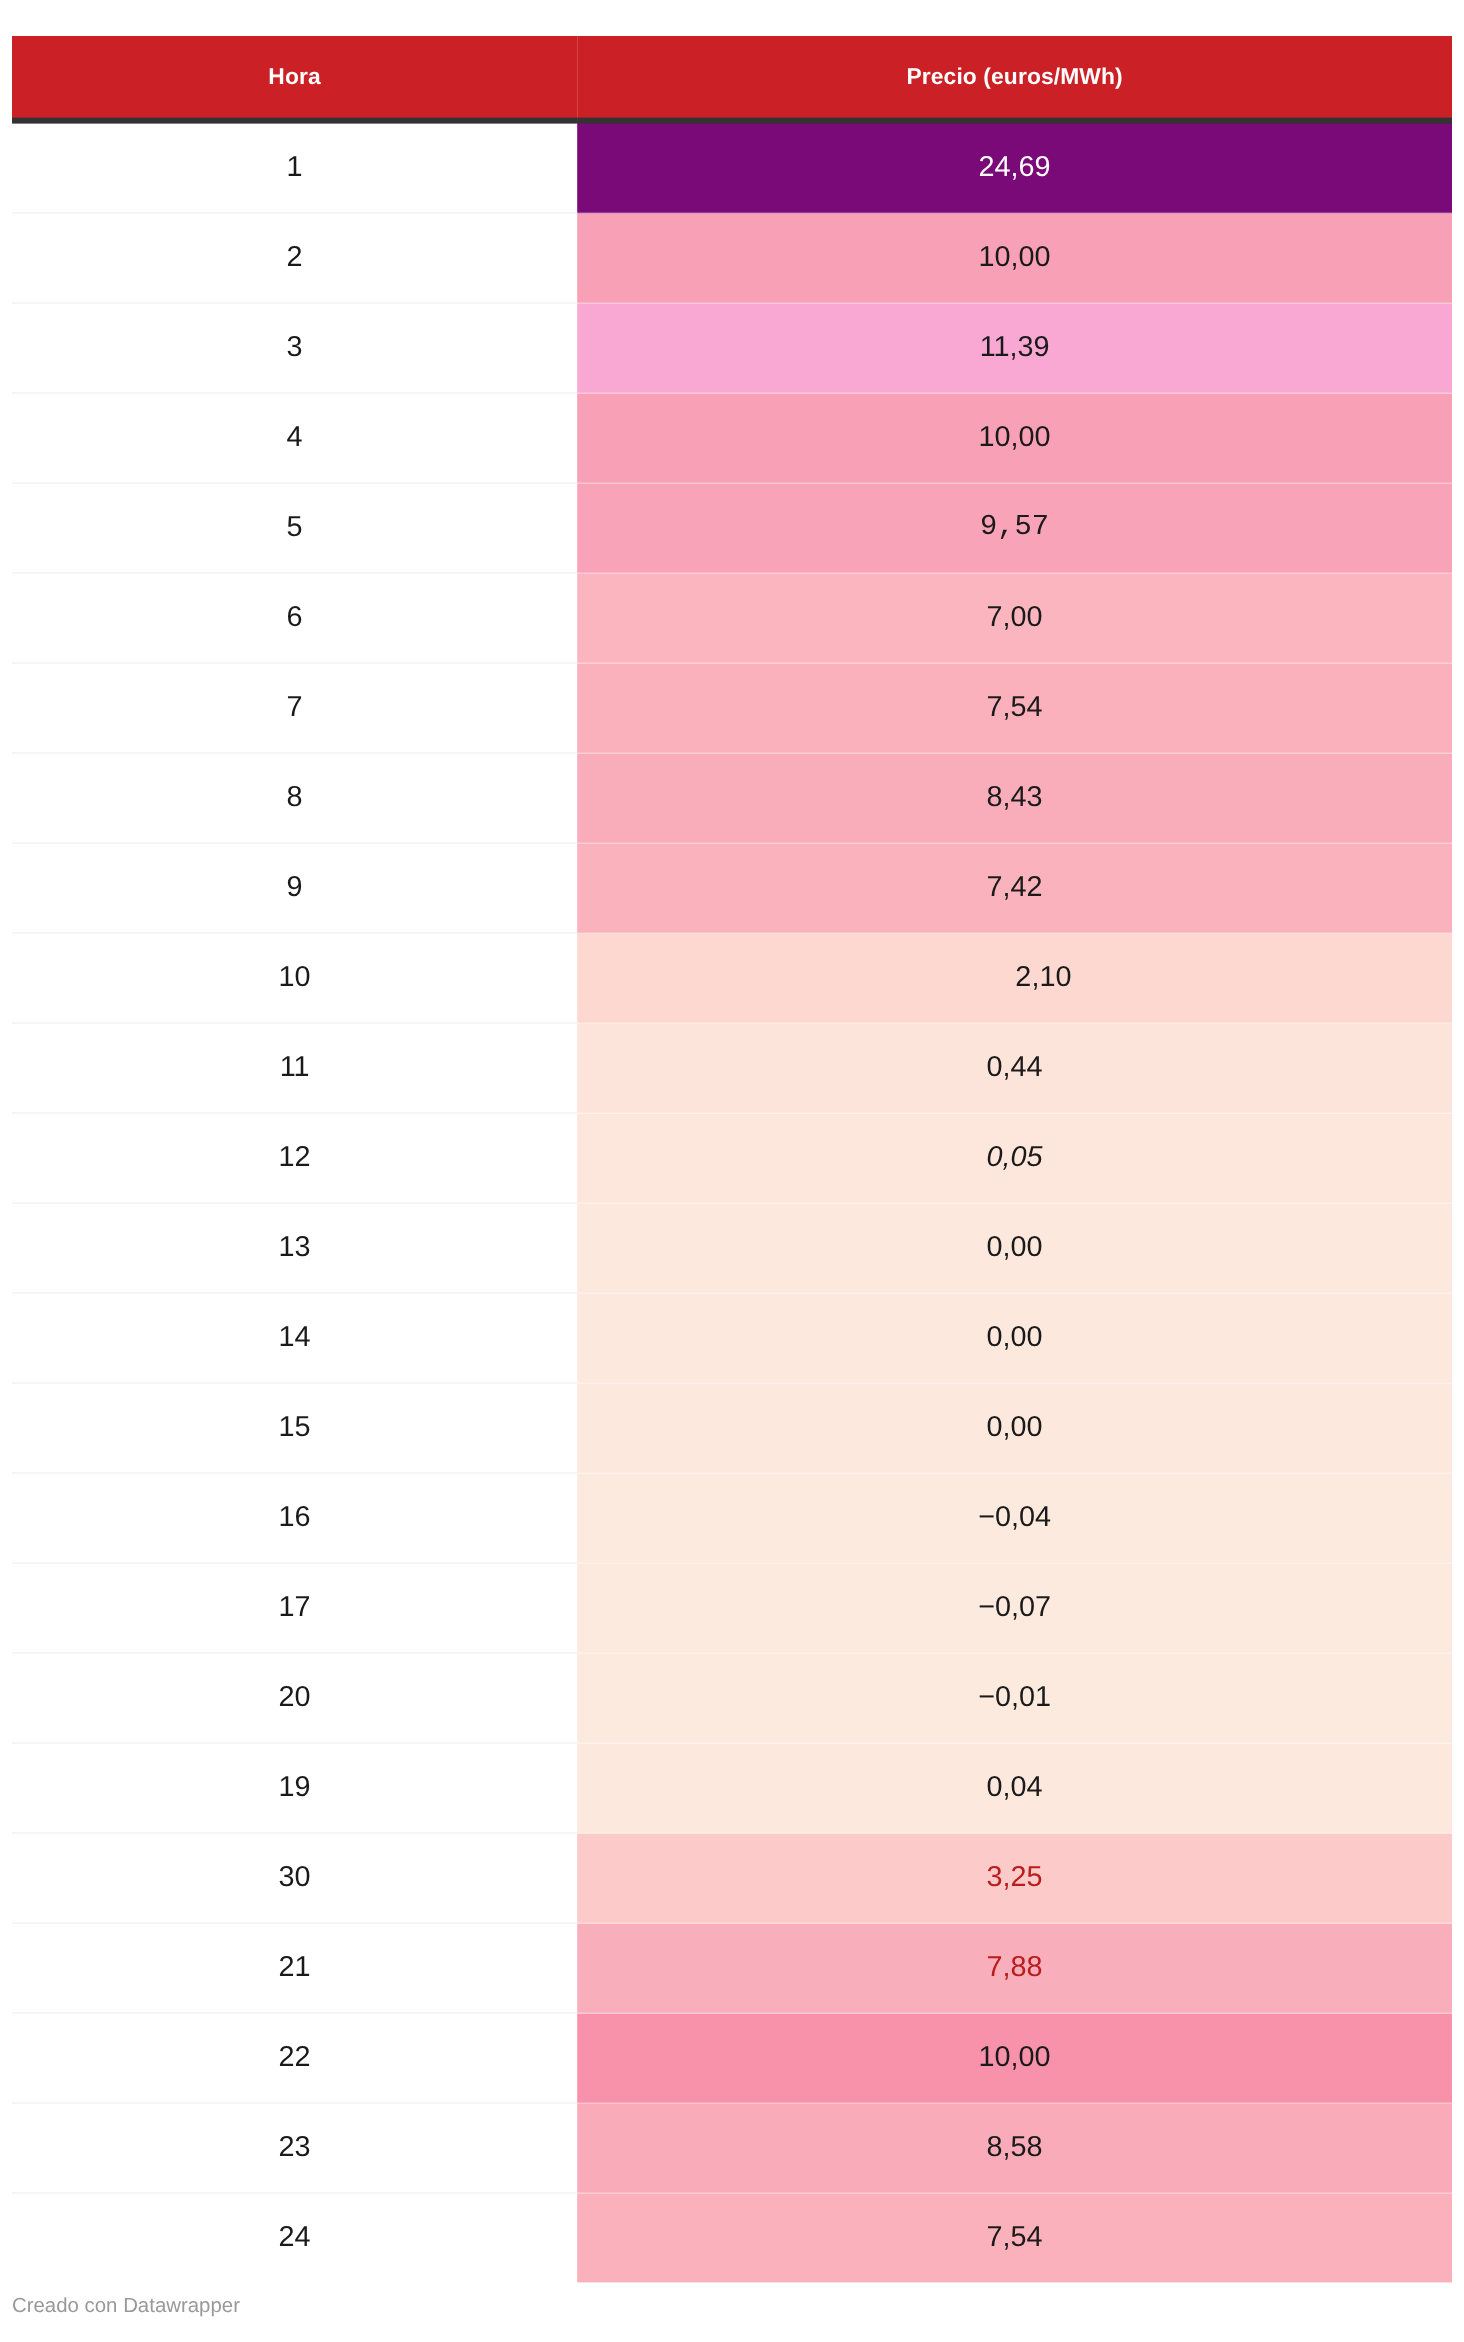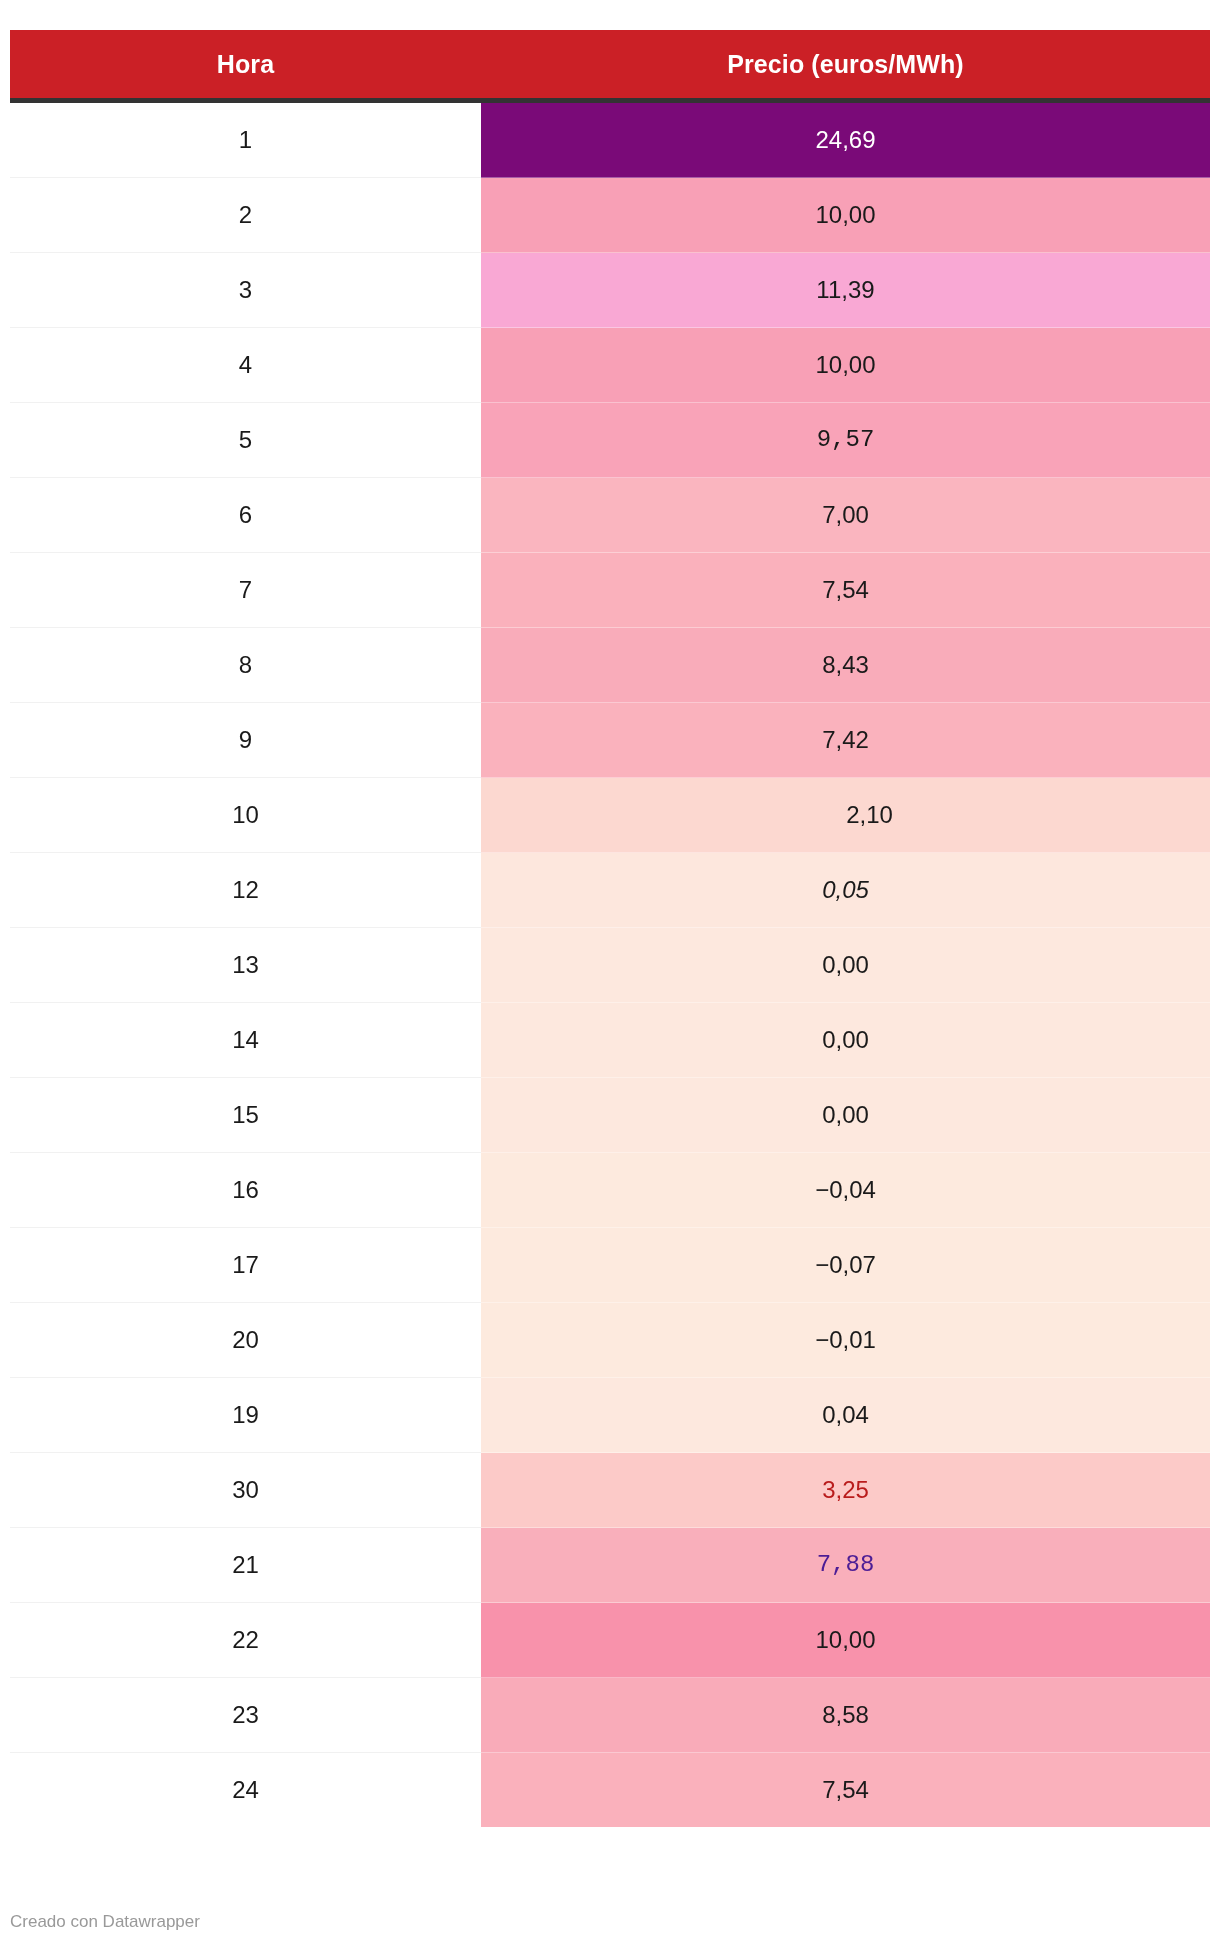--- a/index.html
+++ b/index.html
@@ -25,21 +25,21 @@
     border-spacing: 0;
     width: 1200px;
     table-layout: fixed;
   }
   table.dw-table col.col-hora { width: 471px; }
   table.dw-table col.col-precio { width: 729px; }
 
   thead th {
     background: #cb2026;
     color: #ffffff;
-    font-size: 25px;
+    font-size: 19px;
     font-weight: bold;
     line-height: 1;
     height: 68px;
     padding: 0;
     text-align: center;
     vertical-align: middle;
     border: 0;
     letter-spacing: 0.1px;
   }
   thead tr {
@@ -132,20 +132,24 @@
         </tr>
         <tr>
           <td class="cell-hora">9</td>
           <td class="cell-precio" style="background: rgb(250, 178, 189); color: rgb(26, 26, 26);">7,42</td>
         </tr>
         <tr>
           <td class="cell-hora">10</td>
           <td class="cell-precio" style="background: rgb(252, 216, 208); color: rgb(26, 26, 26); padding-left: 48px;">2,10</td>
         </tr>
         <tr>
+          <td class="cell-hora">11</td>
+          <td class="cell-precio" style="background: rgb(253, 228, 218); color: rgb(26, 26, 26);">0,44</td>
+        </tr>
+        <tr>
           <td class="cell-hora">12</td>
           <td class="cell-precio" style="background: rgb(253, 231, 221); color: rgb(26, 26, 26); font-style: italic;">0,05</td>
         </tr>
         <tr>
           <td class="cell-hora">13</td>
           <td class="cell-precio" style="background: rgb(253, 232, 222); color: rgb(26, 26, 26);">0,00</td>
         </tr>
         <tr>
           <td class="cell-hora">14</td>
           <td class="cell-precio" style="background: rgb(253, 232, 222); color: rgb(26, 26, 26);">0,00</td>
@@ -169,21 +173,21 @@
         <tr>
           <td class="cell-hora">19</td>
           <td class="cell-precio" style="background: rgb(253, 232, 222); color: rgb(26, 26, 26);">0,04</td>
         </tr>
         <tr>
           <td class="cell-hora">30</td>
           <td class="cell-precio" style="background: rgb(252, 202, 200); color: #b91c1c;">3,25</td>
         </tr>
         <tr>
           <td class="cell-hora">21</td>
-          <td class="cell-precio" style="background: rgb(249, 175, 187); color: #4c1d95; font-family: Liberation Mono, monospace;">7,88</td>
+          <td class="cell-precio" style="background: rgb(249, 175, 187); color: #b91c1c;">7,88</td>
         </tr>
         <tr>
           <td class="cell-hora">22</td>
           <td class="cell-precio" style="background: rgb(248, 146, 171); color: rgb(26, 26, 26);">10,00</td>
         </tr>
         <tr>
           <td class="cell-hora">23</td>
           <td class="cell-precio" style="background: rgb(249, 171, 185); color: rgb(26, 26, 26);">8,58</td>
         </tr>
         <tr>

